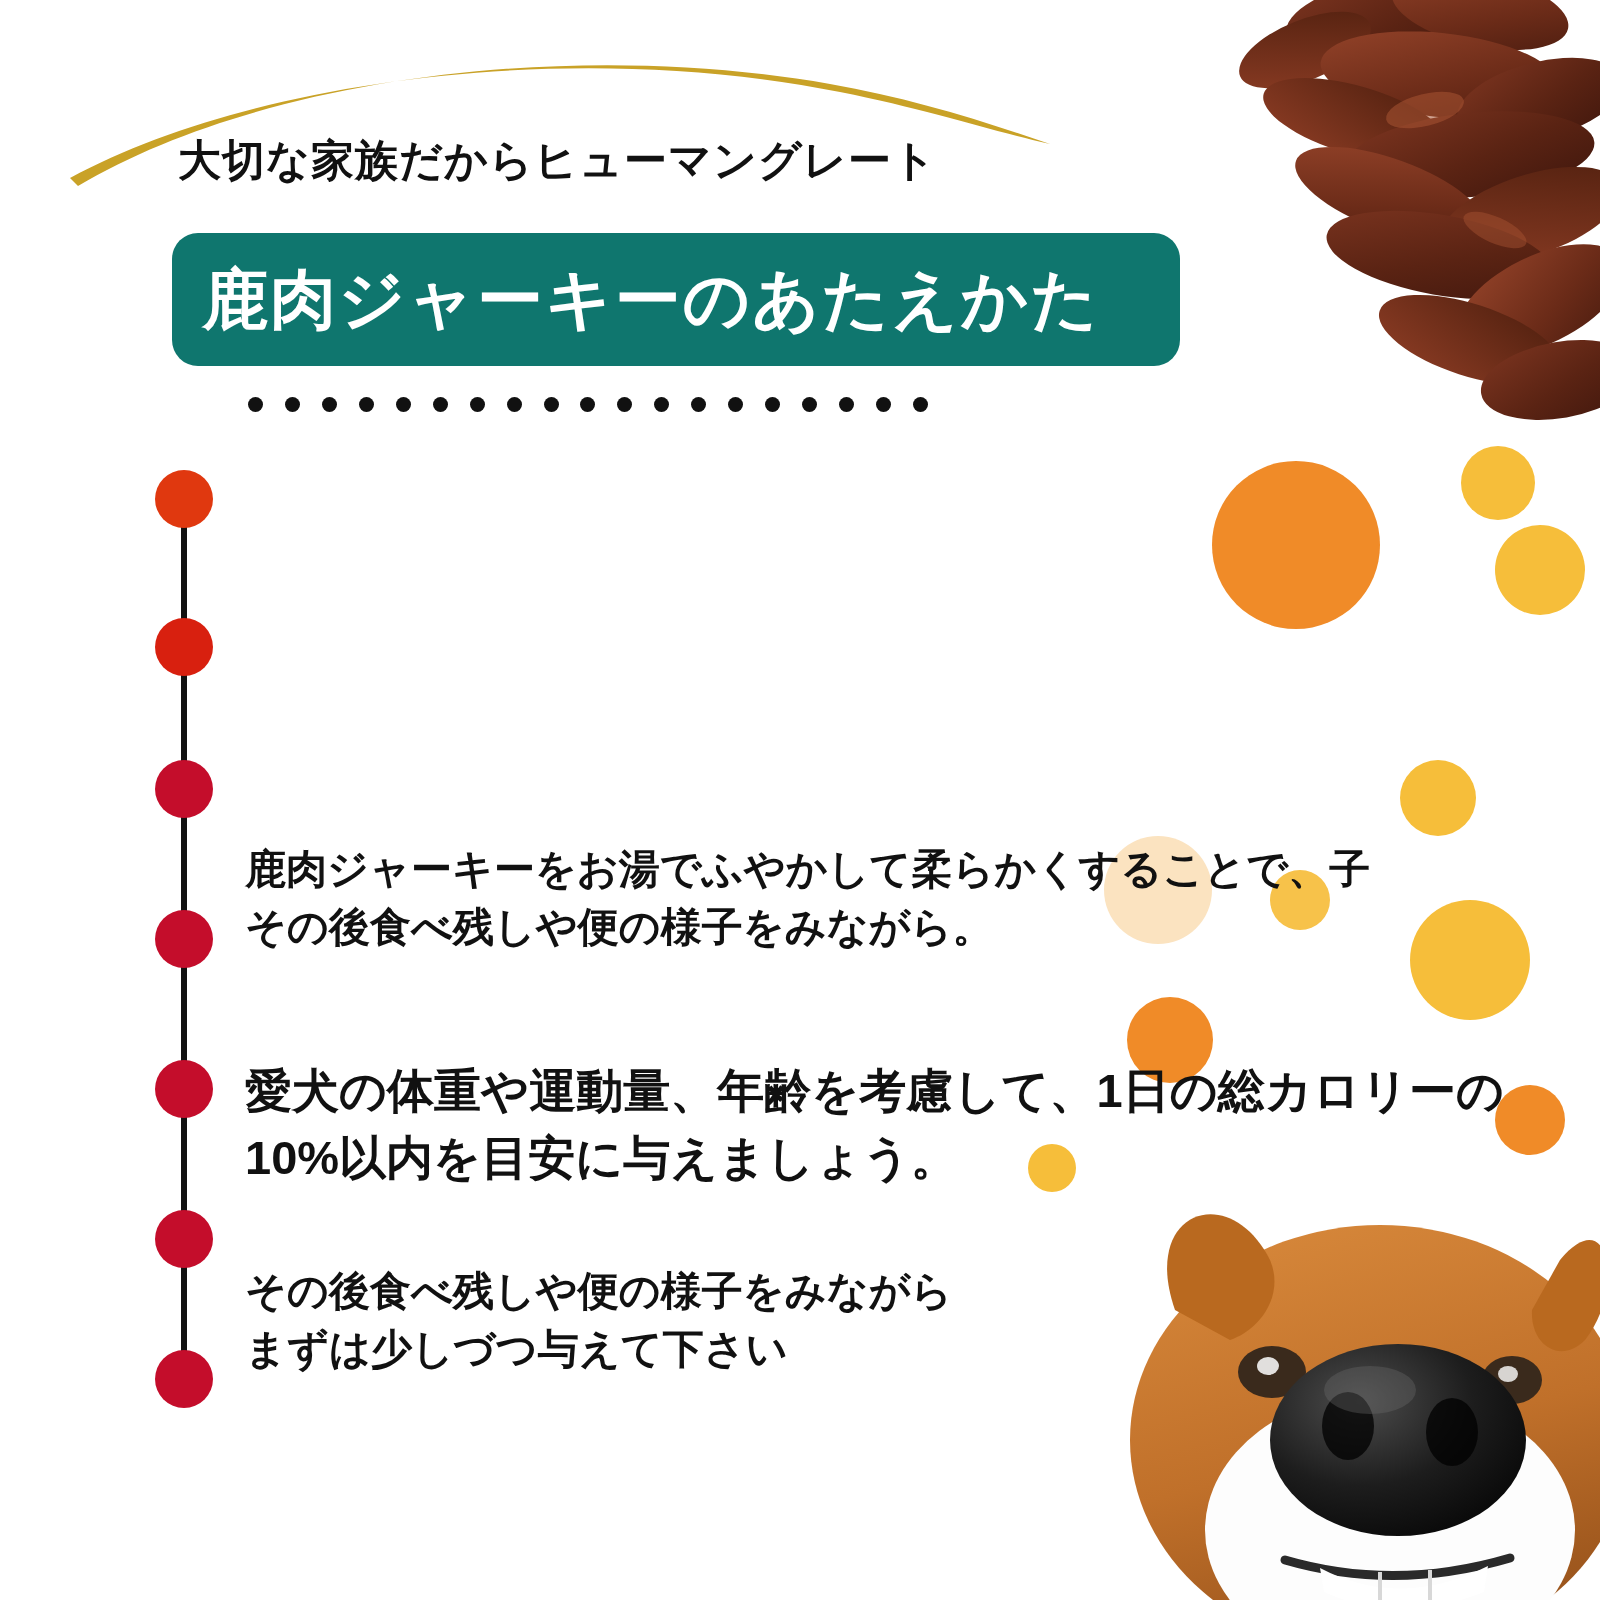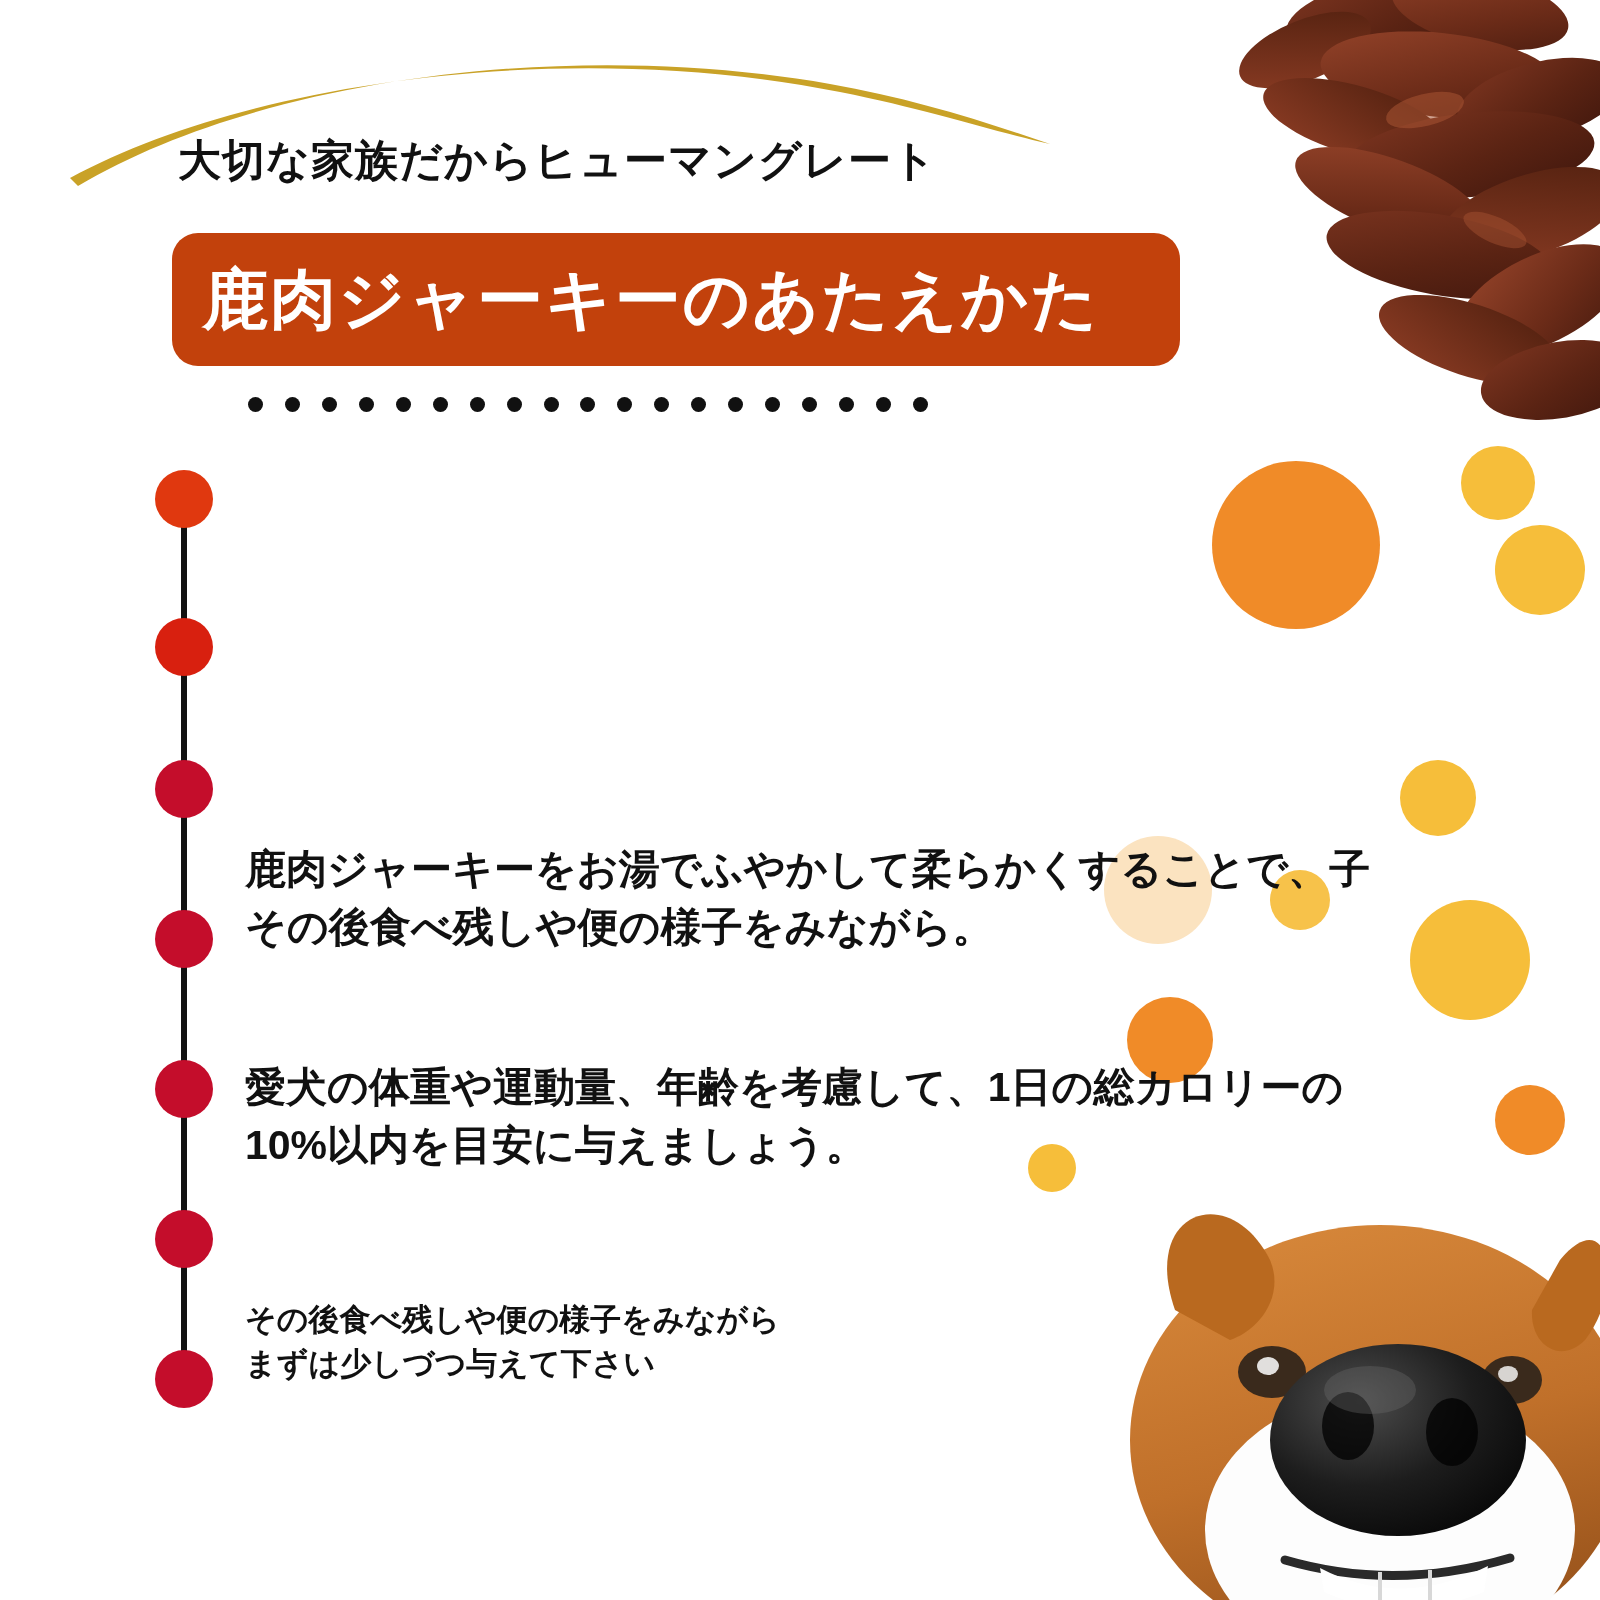--- a/index.html
+++ b/index.html
@@ -65,21 +65,21 @@
     letter-spacing: 1px;
     white-space: nowrap;
   }
 
   .title-pill {
     position: absolute;
     left: 172px;
     top: 233px;
     width: 1008px;
     height: 133px;
-    background: #c2410c;
+    background: #0f766e;
     border-radius: 26px;
     display: flex;
     align-items: center;
   }
   .title-pill .title-text {
     font-size: 66px;
     font-weight: 700;
     color: #ffffff;
     padding-left: 30px;
     letter-spacing: 2px;
@@ -132,22 +132,22 @@
   
   .block {
     position: absolute;
     color: #111111;
     font-weight: 700;
     line-height: 1.42;
     white-space: pre-line;
   }
   #block-0 { left: 245px; top: 478px;  font-size: 41px; }
   #block-1 { left: 245px; top: 840px;  font-size: 41px; }
-  #block-2 { left: 245px; top: 1058px; font-size: 41px; }
-  #block-3 { left: 245px; top: 1298px; font-size: 31px; }
+  #block-2 { left: 245px; top: 1058px; font-size: 47px; }
+  #block-3 { left: 245px; top: 1262px; font-size: 41px; }
 </style>
 </head>
 <body>
 
 <div class="page">
 
   <div id="decor-layer">
       <div class="deco-dot" style="left: 1461px; top: 446px; width: 74px; height: 74px; background: rgb(246, 190, 58);"></div>
       <div class="deco-dot" style="left: 1212px; top: 461px; width: 168px; height: 168px; background: rgb(240, 139, 40);"></div>
       <div class="deco-dot" style="left: 1495px; top: 525px; width: 90px; height: 90px; background: rgb(246, 190, 58);"></div>

